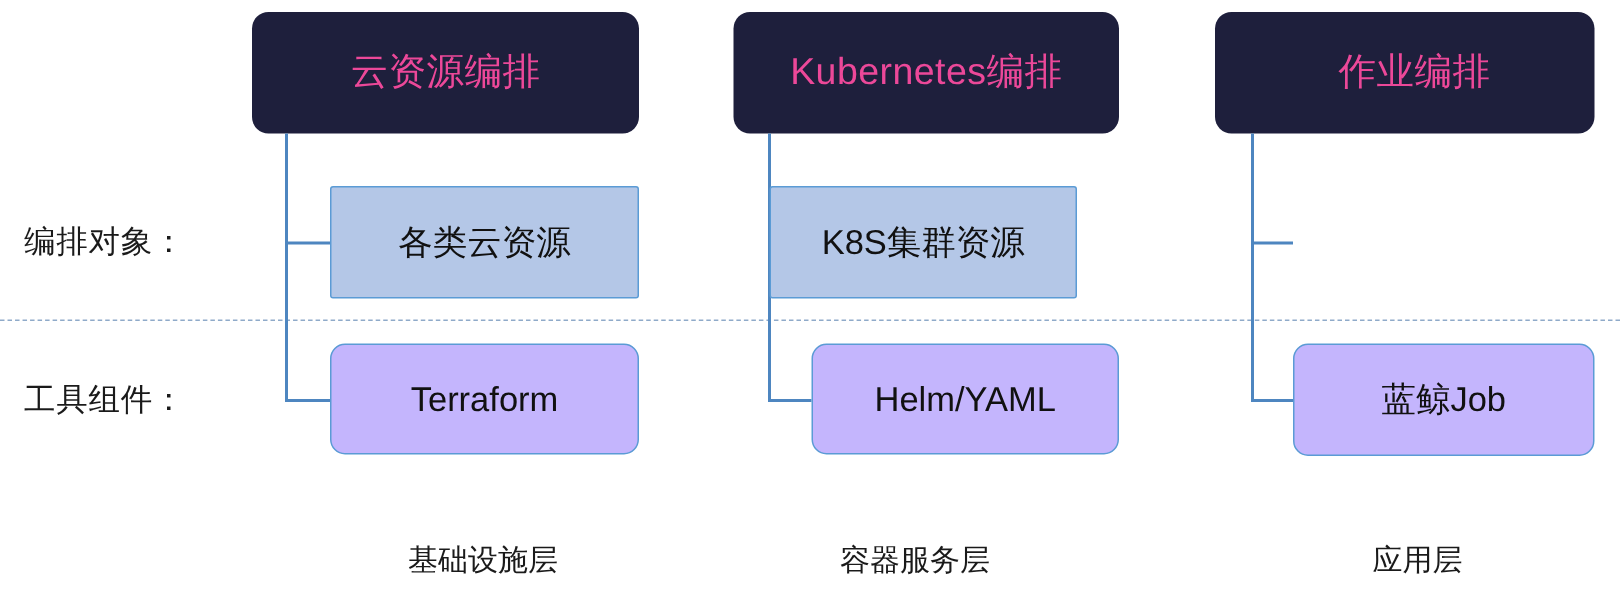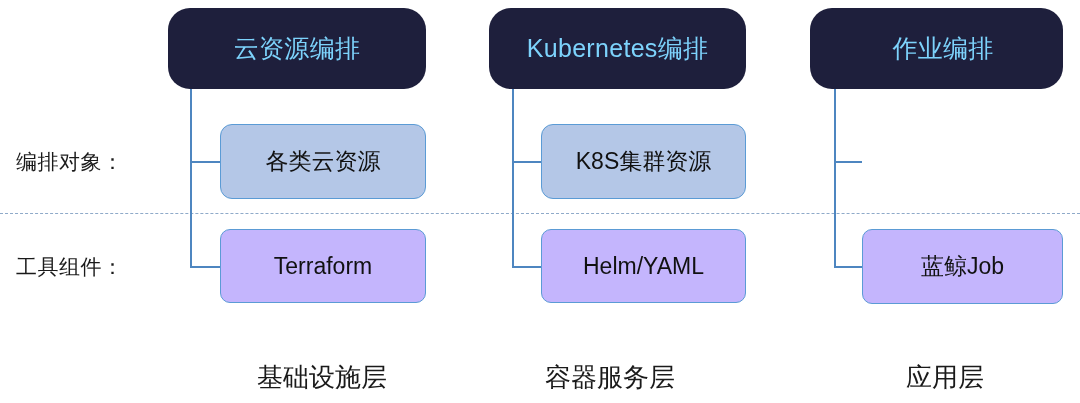--- a/index.html
+++ b/index.html
@@ -59,46 +59,46 @@
     position: absolute;
     box-sizing: border-box;
     display: flex;
     align-items: center;
     justify-content: center;
     text-align: center;
     line-height: 1.15;
   }
   .node.header {
     background: #1E1F3C;
-    color: #7dd3fc;
-    border-radius: 22px;
+    color: #ec4899;
+    border-radius: 11px;
     font-size: 25px;
     letter-spacing: 0.3px;
   }
   .node.obj {
     background: #B4C7E7;
     border: 1.5px solid #5B9BD5;
-    border-radius: 12px;
+    border-radius: 2px;
     color: #111111;
     font-size: 23px;
   }
   .node.tool {
     background: #c4b5fd;
     border: 1.5px solid #5B9BD5;
     border-radius: 10px;
     color: #111111;
     font-size: 23px;
   }
 
   
   .caption {
     position: absolute;
     top: 364px;
     color: #1a1a1a;
-    font-size: 26px;
+    font-size: 20px;
     line-height: 1;
     text-align: center;
     white-space: nowrap;
   }
 </style>
 </head>
 <body>
 
 <div id="canvas">
 
@@ -115,21 +115,21 @@
   <div class="node tool" style="left:220px; top:229px; width:206px; height:74px;">Terraform</div>
 
   <div class="caption" style="left:193px; width:258px;">基础设施层</div>
 
   <div class="node header" style="left:489px; top:8px; width:257px; height:81px;">Kubernetes编排</div>
 
   <div class="vline" style="left:512px; top:89px; height:178px;"></div>
   <div class="hline" style="left:512px; top:161px; width:29px;"></div>
   <div class="hline" style="left:512px; top:266px; width:29px;"></div>
 
-  <div class="node obj" style="left:541px; top:124px; width:205px; height:75px;">K8S集群资源</div>
+  <div class="node obj" style="left:513px; top:124px; width:205px; height:75px;">K8S集群资源</div>
 
   <div class="node tool" style="left:541px; top:229px; width:205px; height:74px;">Helm/YAML</div>
 
   <div class="caption" style="left:481px; width:258px;">容器服务层</div>
 
   <div class="node header" style="left:810px; top:8px; width:253px; height:81px;padding-left:13px;">作业编排</div>
 
   <div class="vline" style="left:834px; top:89px; height:178px;"></div>
   <div class="hline" style="left:834px; top:161px; width:28px;"></div>
   <div class="hline" style="left:834px; top:266px; width:28px;"></div>

